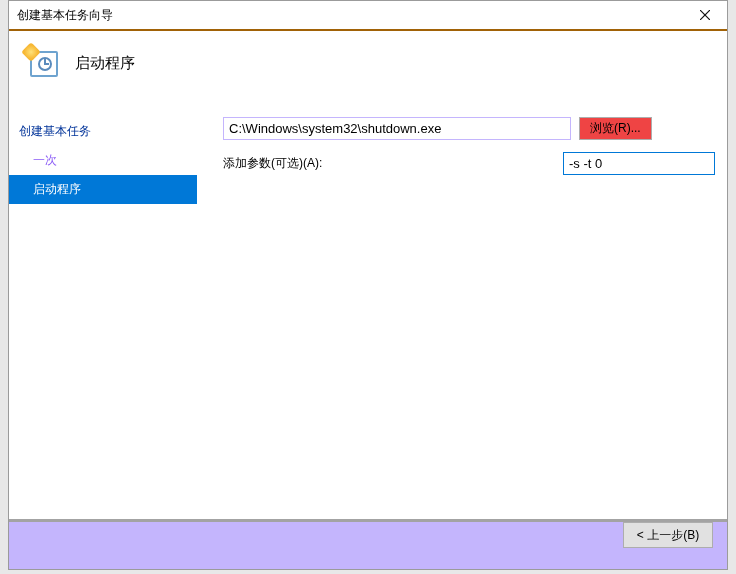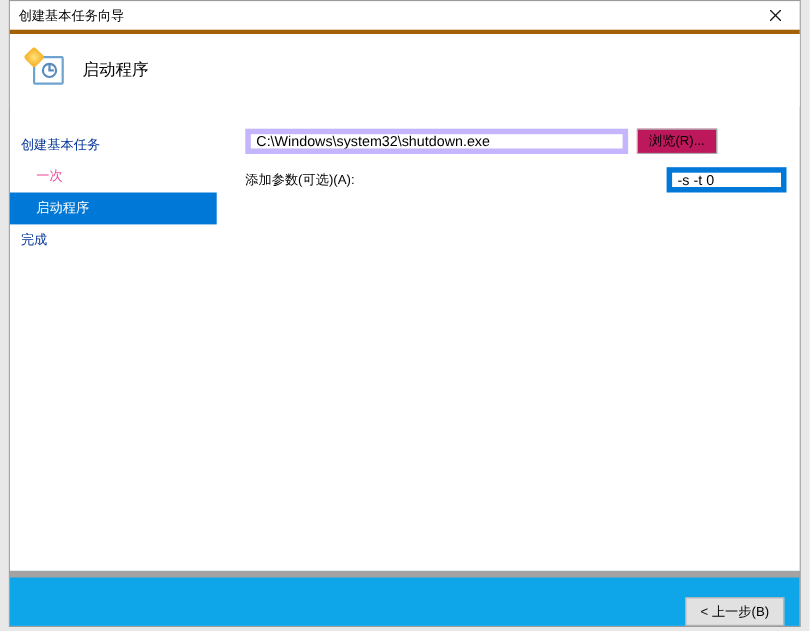--- a/index.html
+++ b/index.html
@@ -20,21 +20,21 @@
     height: 570px;
     background: #fff;
     border: 1px solid #9b9b9b;
     display: flex;
     flex-direction: column;
   }
   .titlebar {
     height: 30px;
     display: flex;
     align-items: center;
-    border-bottom: 4px solid #a16207;
+    border-bottom: 2px solid #a16207;
     padding-left: 8px;
   }
   .titlebar-text { flex: 1; font-size: 12px; color: #000; }
   .titlebar-close {
     width: 45px; height: 30px;
     display: flex; align-items: center; justify-content: center;
     font-size: 14px; color: #111;
     cursor: default;
   }
   .header {
@@ -84,21 +84,21 @@
     border-top: 1px solid #fff;
     padding-top: 20px;
   }
   .sidebar {
     width: 188px;
     padding: 0 0 16px 0;
   }
   .sidebar-item {
     padding: 6px 10px;
     font-size: 12px;
-    color: #ec4899;
+    color: #8b5cf6;
   }
   .sidebar-item.indent { padding-left: 24px; }
   .sidebar-item.selected {
     background: #0078d7;
     color: #fff;
     padding-left: 24px;
   }
   .sidebar-item.link { color: #003399; cursor: default; }
   .form-area {
     flex: 1;
@@ -110,50 +110,50 @@
     align-items: center;
     margin-bottom: 10px;
   }
   .form-label {
     width: 140px;
     font-size: 12px;
     color: #000;
   }
   .text-input {
     height: 23px;
-    border: 5px solid #c4b5fd;
+    border: 1px solid #c4b5fd;
     padding: 2px 5px;
     font-family: inherit;
     font-size: 13px;
     color: #000;
     background: #fff;
     outline: none;
   }
   .text-input.focused {
     border-color: #0078d7;
   }
   .btn {
     height: 23px;
     min-width: 72px;
     border: 1px solid #adadad;
-    background: #be185d;
+    background: #ef4444;
     font-family: inherit;
     font-size: 12px;
     padding: 0 10px;
     cursor: default;
   }
   .footer {
     height: 50px;
-    border-top: 6px solid #a3a3a3;
+    border-top: 3px solid #a3a3a3;
     display: flex;
     justify-content: flex-end;
-    align-items: flex-end;
+    align-items: flex-start;
     gap: 8px;
     padding-right: 14px;
-    background: #0ea5e9;
+    background: #c4b5fd;
   }
   .footer .btn {
     min-width: 90px;
     height: 26px;
     background: #e1e1e1;
   }
   .footer .btn.default {
     border: 2px solid #0078d7;
     background: #e1e1e1;
   }
@@ -183,34 +183,33 @@
     </div>
     <div class="header-title">启动程序</div>
   </div>
 
   <div class="content">
 
     <div class="sidebar">
       <div class="sidebar-item link">创建基本任务</div>
       <div class="sidebar-item indent">一次</div>
       <div class="sidebar-item selected">启动程序</div>
-      <div class="sidebar-item link">完成</div>
     </div>
 
     <div class="form-area">
 
       <div class="form-row" style="gap:8px;">
         <input class="text-input" type="text" style="width: 348px;" value="C:\Windows\system32\shutdown.exe">
         <button class="btn">浏览(R)...</button>
       </div>
 
       <div class="form-row" style="margin-top:12px;">
         <span class="form-label" style="width:240px">添加参数(可选)(A):</span>
         <div style="flex:1"></div>
-        <input class="text-input focused" type="text" style="width: 109px;" value="-s -t 0">
+        <input class="text-input focused" type="text" style="width: 152px;" value="-s -t 0">
       </div>
 
 
     </div>
   </div>
 
   <div class="footer">
     <button class="btn">&lt; 上一步(B)</button>
   </div>
 

